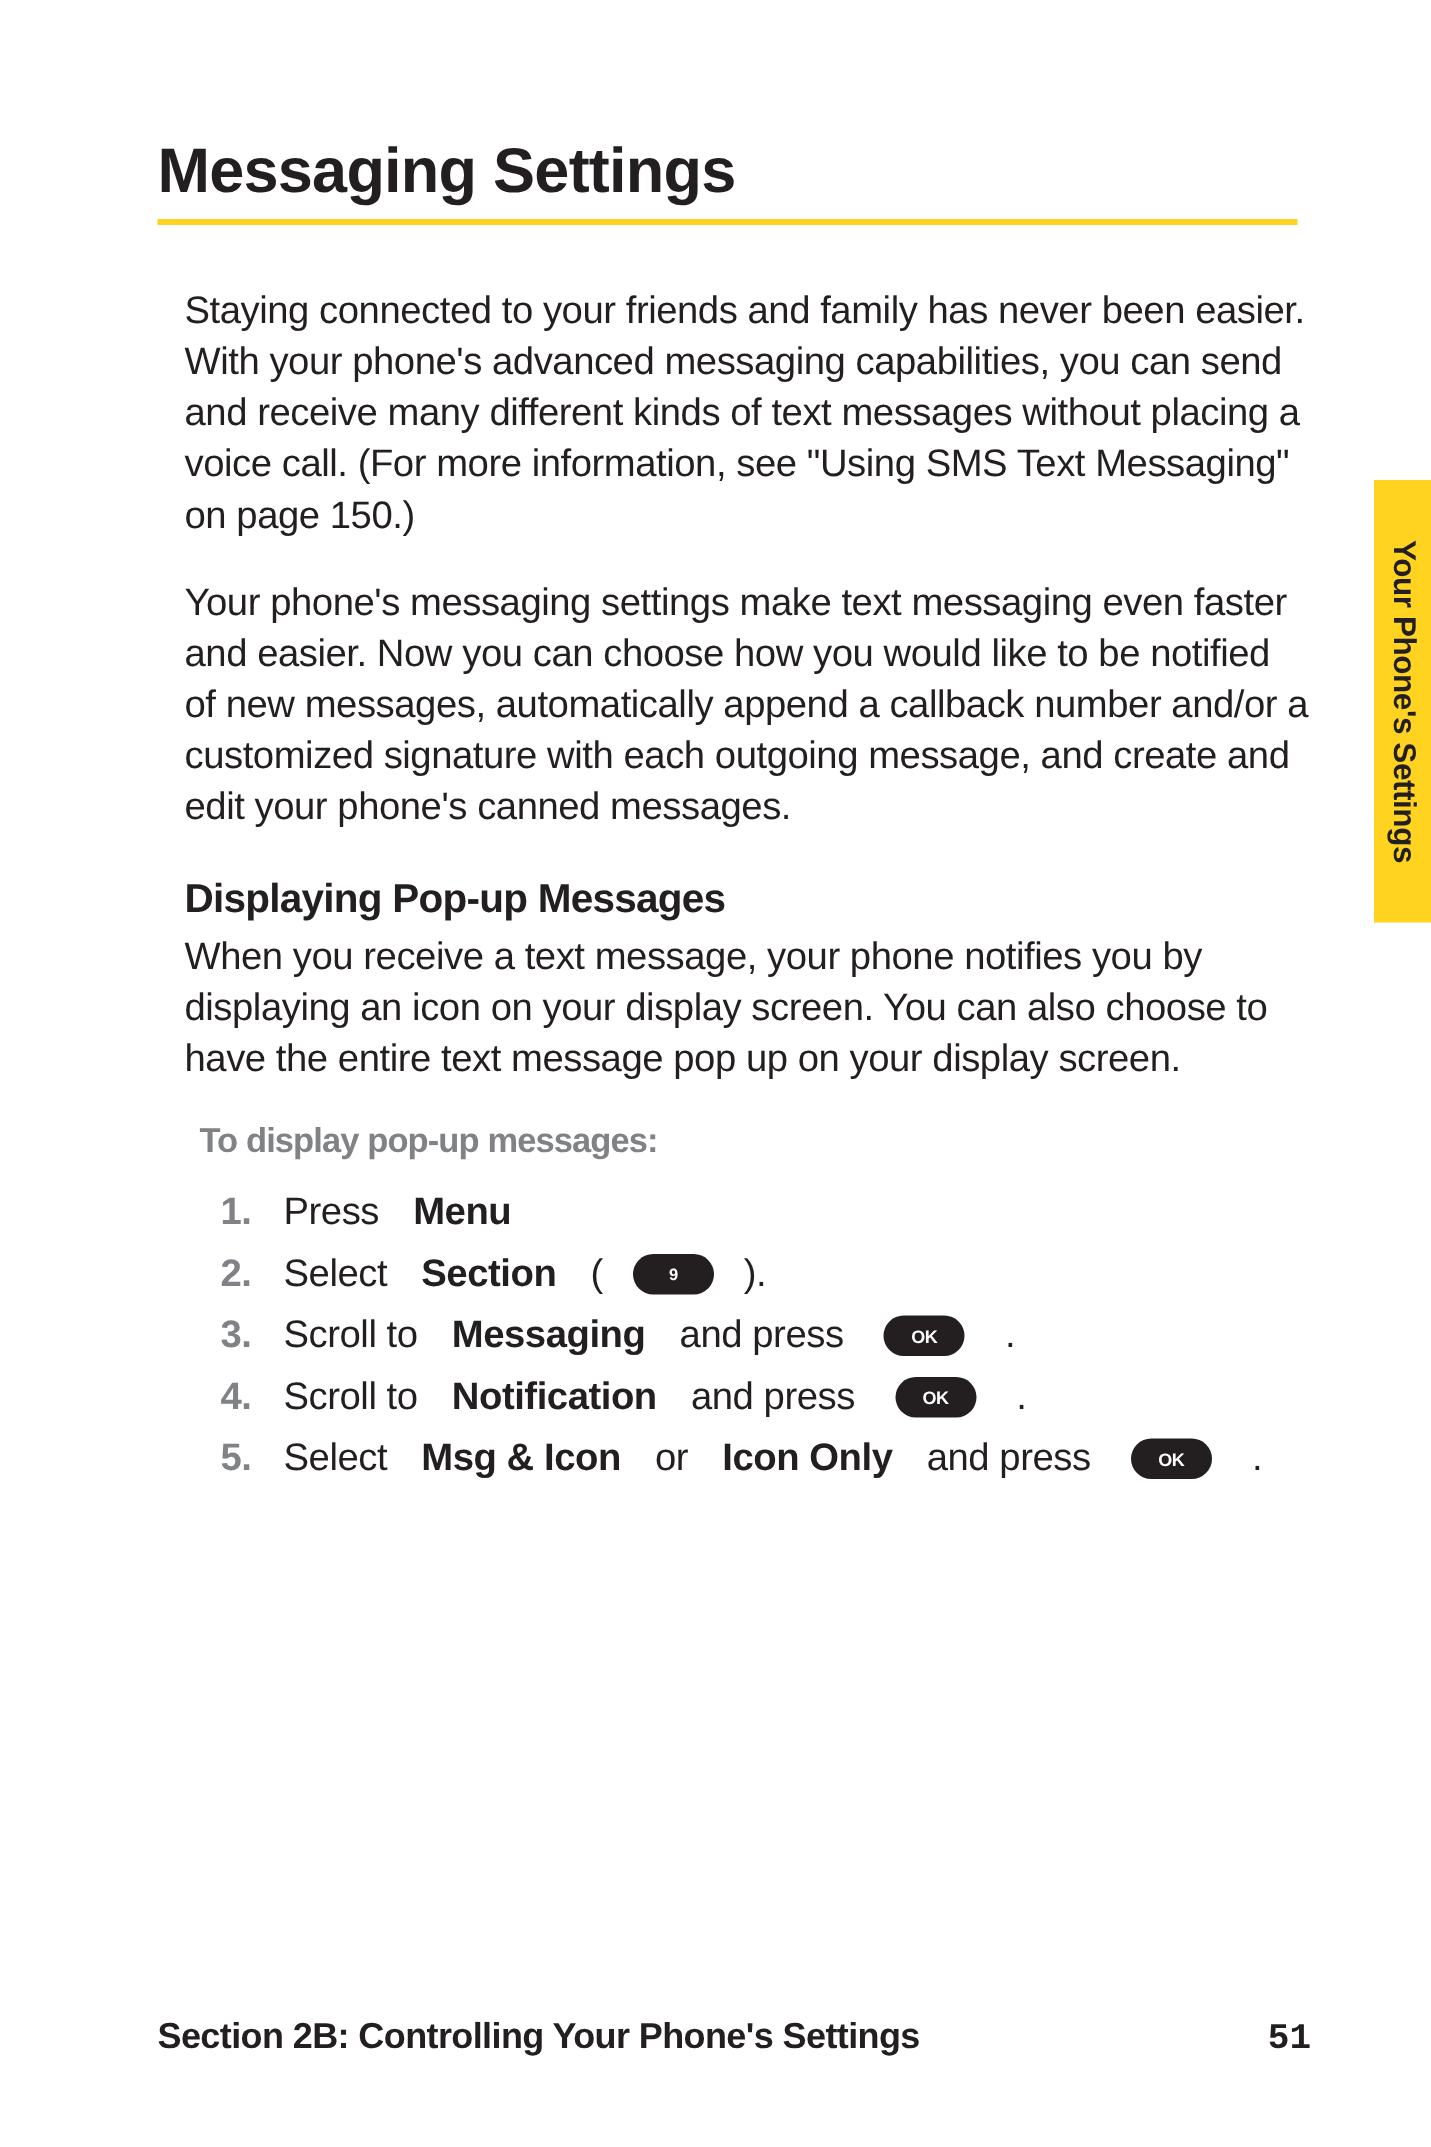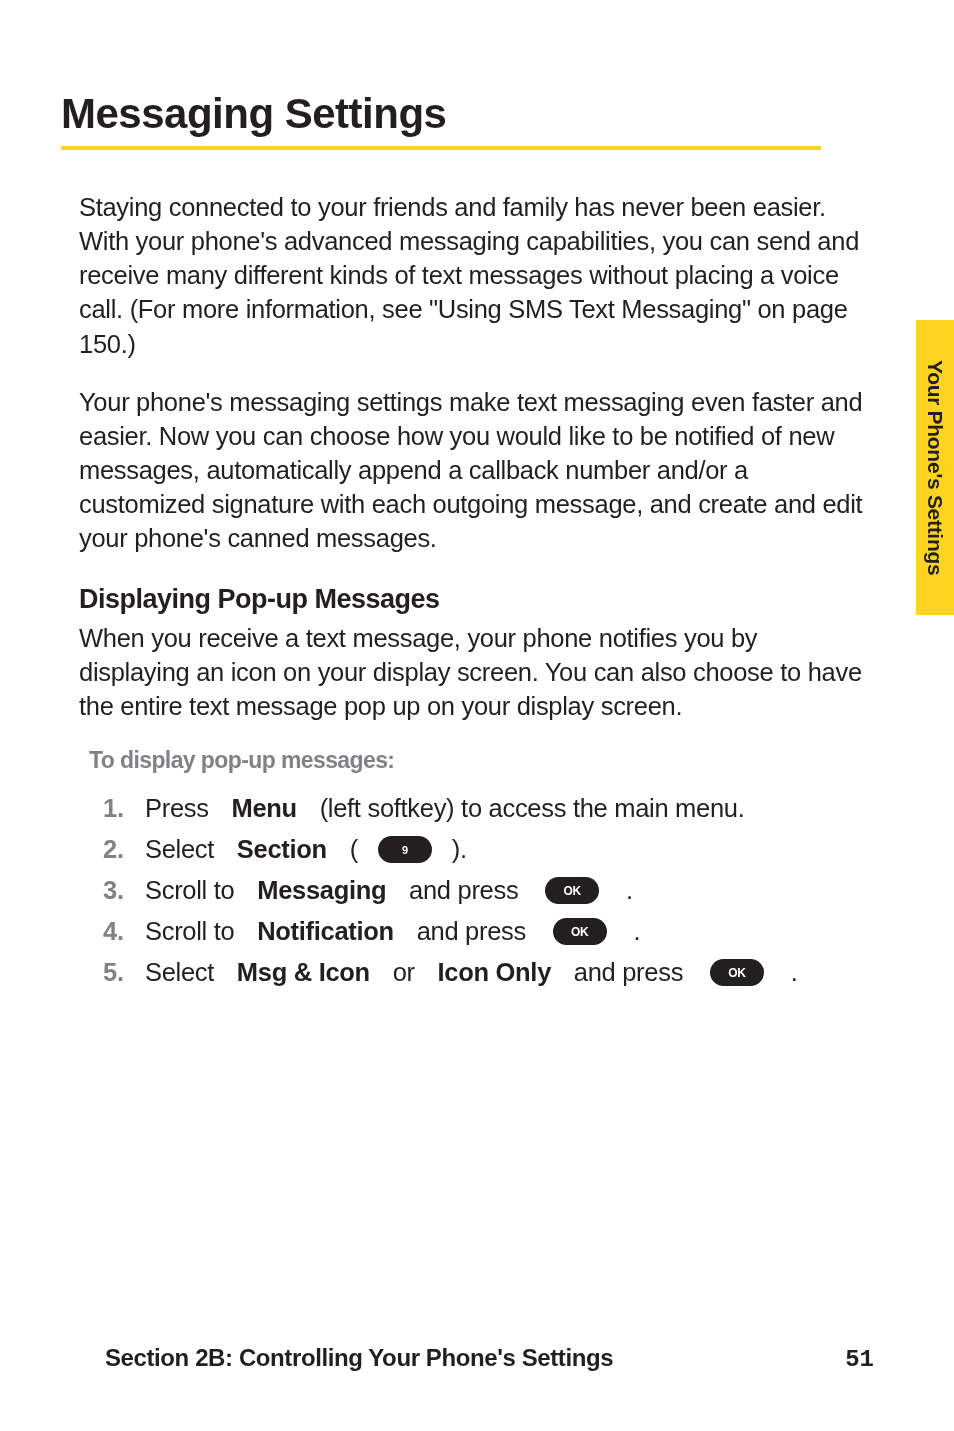--- a/index.html
+++ b/index.html
@@ -9,21 +9,21 @@
     }
     body {
       width: 954px;
       height: 1431px;
       background: #ffffff;
       font-family: 'Segoe UI', 'Myriad Pro', Arial, sans-serif;
       position: relative;
       color: #231f20;
     }
     .page {
-      padding: 90px 80px 60px 61px;
+      padding: 90px 80px 60px 105px;
       height: 100%;
       position: relative;
     }
     .heading-main {
       font-size: 42px;
       font-weight: 700;
       letter-spacing: -0.5px;
       margin-bottom: 8px;
     }
     .yellow-rule {
@@ -157,21 +157,20 @@
 
   <p class="instruction-lead">To display pop-up messages:</p>
 
   <div class="step-list">
 
     <div class="step">
       <span class="step-num">1.</span>
       <span class="step-text">
         <span>Press </span>
           <span class="b">Menu</span>
-          <span> (left softkey) to access the main menu.</span>
       </span>
     </div>
 
     <div class="step">
       <span class="step-num">2.</span>
       <span class="step-text">
         <span>Select </span>
           <span class="b">Section</span>
           <span> (</span>
           <span class="key-btn nine">9</span>

